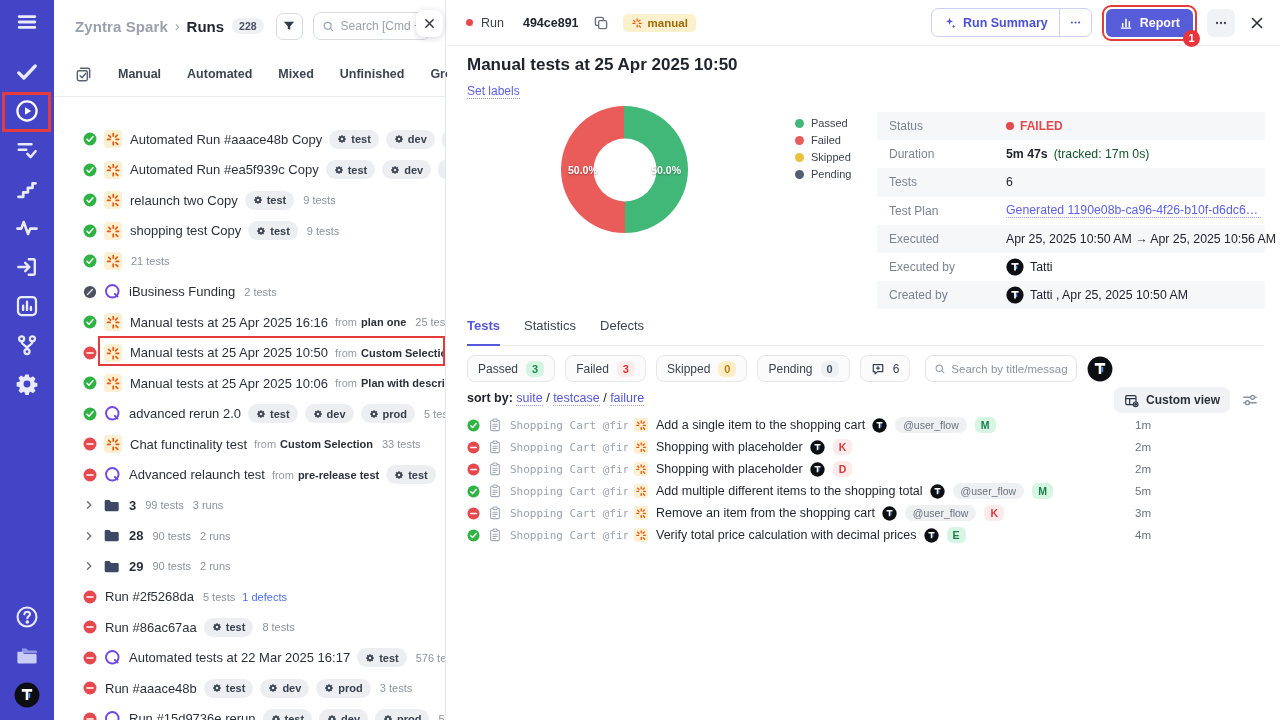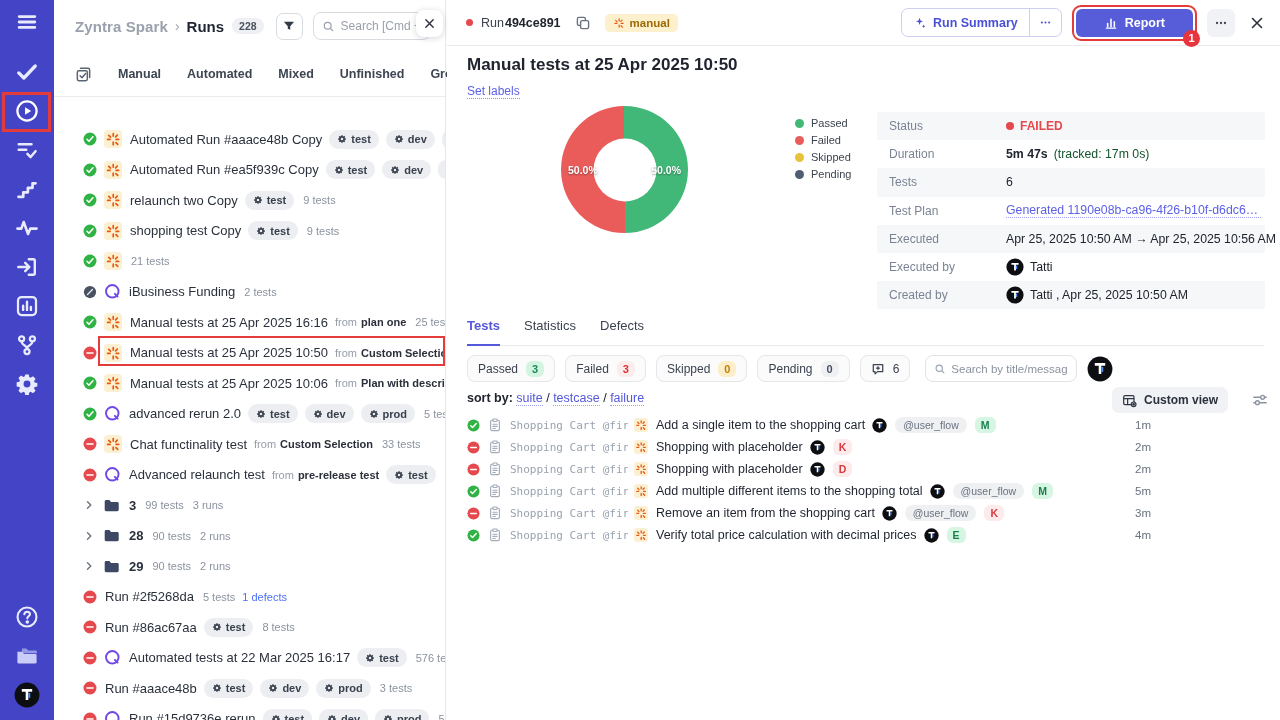--- a/index.html
+++ b/index.html
@@ -40,29 +40,29 @@
   .tag-pill{display:inline-flex;align-items:center;gap:4px;background:#eceef1;border-radius:10px;height:19px;padding:0 8px;font-size:11px;font-weight:600;color:#39414e;margin-left:7px}
   .run-meta{font-size:11px;color:#8b93a0;margin-left:9px}
   .defect-link{font-size:11px;color:#4c6ef5;margin-left:7px;cursor:pointer}
   #list-annotation{position:absolute;left:44px;top:336px;width:347px;height:30px;border:2.5px solid #e43b3b;z-index:5;pointer-events:none}
 
   
   #right-panel{position:absolute;left:447px;top:0;width:833px;height:720px;background:#fff}
   .rp-topbar{height:46px;border-bottom:1px solid #e9ebef;display:flex;align-items:center;padding:0 15px 0 19px}
   .run-dot{width:7px;height:7px;border-radius:50%;background:#e5484d}
   .run-lbl{font-size:12.5px;color:#3c434f;margin-left:8px}
-  .run-id{font-size:12.5px;font-weight:700;color:#20242e;margin-left:1px}
+  .run-id{font-size:12.5px;font-weight:700;color:#20242e;margin-left:19px}
   .copy-btn{width:16px;height:16px;margin-left:14px;cursor:pointer}
   .manual-badge{display:inline-flex;align-items:center;gap:5px;background:#fcf0cd;border-radius:5px;padding:3px 8px;margin-left:14px;font-size:11.5px;font-weight:700;color:#9c6a08}
   .rp-actions{margin-left:auto;display:flex;align-items:center;gap:10px}
   .summary-btn{display:flex;align-items:center;height:29px;border:1px solid #cdd0f2;border-radius:7px;background:#fff;overflow:hidden;cursor:pointer}
   .summary-main{display:flex;align-items:center;gap:6px;padding:0 11px;font-size:12.5px;font-weight:700;color:#4b50d6}
   .summary-dots{border-left:1px solid #cdd0f2;padding:0 9px;height:100%;display:flex;align-items:center;color:#4b50d6}
   .report-wrap{position:relative;border:2.5px solid #e43b3b;border-radius:9px;padding:2px}
-  .report-btn{display:flex;align-items:center;gap:7px;height:28px;padding:0 28px;background:#575cd9;border-radius:6px;color:#fff;font-size:12.5px;font-weight:700;cursor:pointer;border:0}
+  .report-btn{display:flex;align-items:center;gap:7px;height:28px;padding:0 13px;background:#575cd9;border-radius:6px;color:#fff;font-size:12.5px;font-weight:700;cursor:pointer;border:0}
   .step-badge{position:absolute;right:-5px;bottom:-8px;width:17px;height:17px;border-radius:50%;background:#e8343c;color:#fff;font-size:11px;font-weight:700;display:flex;align-items:center;justify-content:center}
   .dots-btn{width:28px;height:28px;background:#f1f2f5;border-radius:7px;display:flex;align-items:center;justify-content:center;color:#3c434f;cursor:pointer}
   .rp-close{width:16px;height:16px;color:#2b313c;cursor:pointer;margin-left:4px}
 
   .rp-title{position:absolute;left:20px;top:55px;font-size:17px;font-weight:700;color:#20242e}
   .set-labels{position:absolute;left:20px;top:84px;font-size:12px;color:#5c61e6;border-bottom:1px dotted #8d91ee;cursor:pointer}
 
   
   #donut{position:absolute;left:114px;top:106px;width:127px;height:127px;border-radius:50%}
   #donut::after{content:"";position:absolute;left:50%;top:50%;width:63px;height:63px;background:#fff;border-radius:50%;transform:translate(-50%,-50%)}
@@ -98,21 +98,21 @@
   .cc-grey{background:#eef0f2;color:#475061}
   .rp-search{width:152px;height:27px;border:1px solid #e0e3e8;border-radius:8px;display:flex;align-items:center;padding:0 8px;margin-left:5px;background:#fff}
   .rp-search input{border:0;width:100%;font-size:11.5px;color:#3c434f;margin-left:5px}
   .rp-search input::placeholder{color:#8b93a0}
   .user-filter{width:26px;height:26px;cursor:pointer}
 
   
   #sort-row{position:absolute;left:20px;top:391px;font-size:12.5px;color:#20242e;font-weight:600}
   .sort-link{color:#5558d9;font-weight:500;border-bottom:1px dotted #9da0ef;cursor:pointer}
   .sort-sep{color:#20242e;font-weight:500}
-  #view-row{position:absolute;right:12px;top:387px;display:flex;align-items:center;gap:24px}
+  #view-row{position:absolute;right:22px;top:387px;display:flex;align-items:center;gap:12px}
   .custom-view-btn{display:flex;align-items:center;gap:7px;height:26px;padding:0 10px;background:#f1f2f5;border-radius:7px;font-size:12px;font-weight:600;color:#2b313c;cursor:pointer}
   .sliders-btn{width:16px;height:16px;cursor:pointer}
 
   
   #tests-list{position:absolute;left:20px;top:414px;right:0}
   .test-row{height:22px;display:flex;align-items:center;position:relative;white-space:nowrap;cursor:pointer}
   .suite-name{font-family:"DejaVu Sans Mono",monospace;font-size:11px;color:#9aa3b0;margin-left:8px;width:118px;overflow:hidden;flex:none}
   .test-title{font-size:12.5px;color:#1f2430;margin-left:8px}
   .test-avatar{width:15px;height:15px;margin-left:7px}
   .tlabel-pill{background:#eef0f2;border-radius:9px;font-size:10.5px;color:#6a7280;padding:2px 8px;margin-left:8px}

